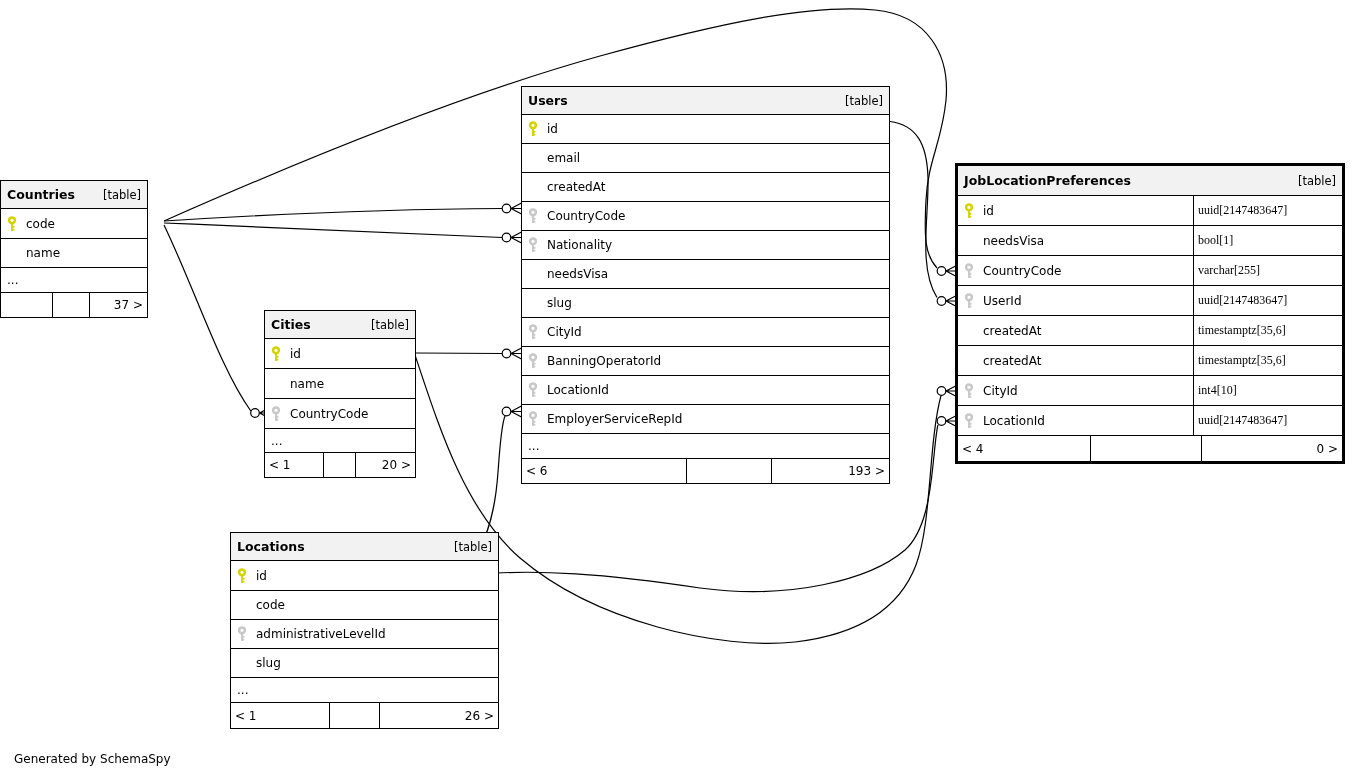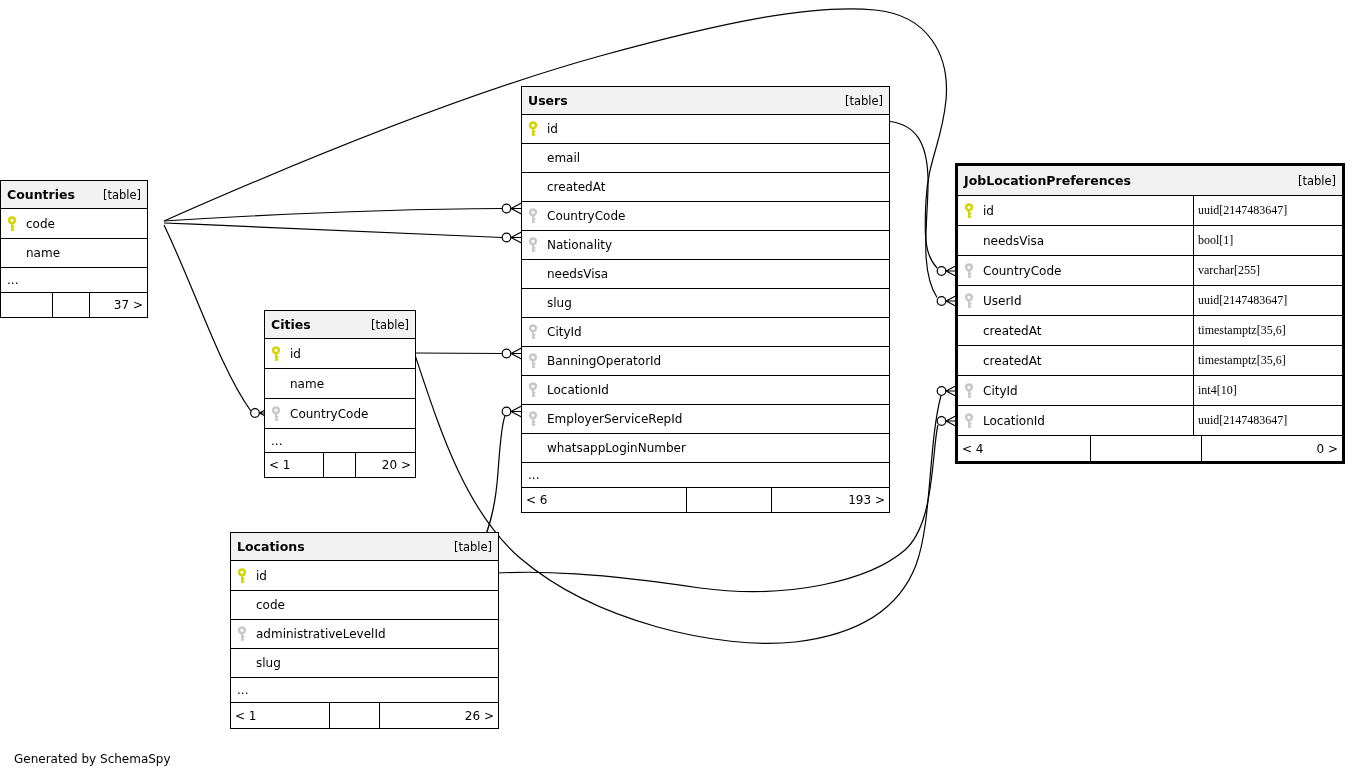--- a/index.html
+++ b/index.html
@@ -176,24 +176,20 @@
       </svg>
     <span class="lbl">LocationId</span>
   </div>
   <div class="r">
     <svg class="key fk" viewBox="0 0 10 16">
         <circle cx="5" cy="4.3" r="2.9"></circle>
         <path d="M5 7.2 L5 15 M5 10.8 L7.4 10.8 M5 13.6 L7.4 13.6"></path>
       </svg>
     <span class="lbl">EmployerServiceRepId</span>
   </div>
-  <div class="r">
-    <span class="islot"></span>
-    <span class="lbl">whatsappLoginNumber</span>
-  </div>
   <div class="r dots">
     <span class="lbl">...</span>
   </div>
   <div class="tfoot">
     <span class="fc" style="width:164px">&lt; 6</span>
     <span class="fc" style="width:85px"></span>
     <span class="fc right" style="flex:1">193 &gt;</span>
   </div>
 </div>
 

